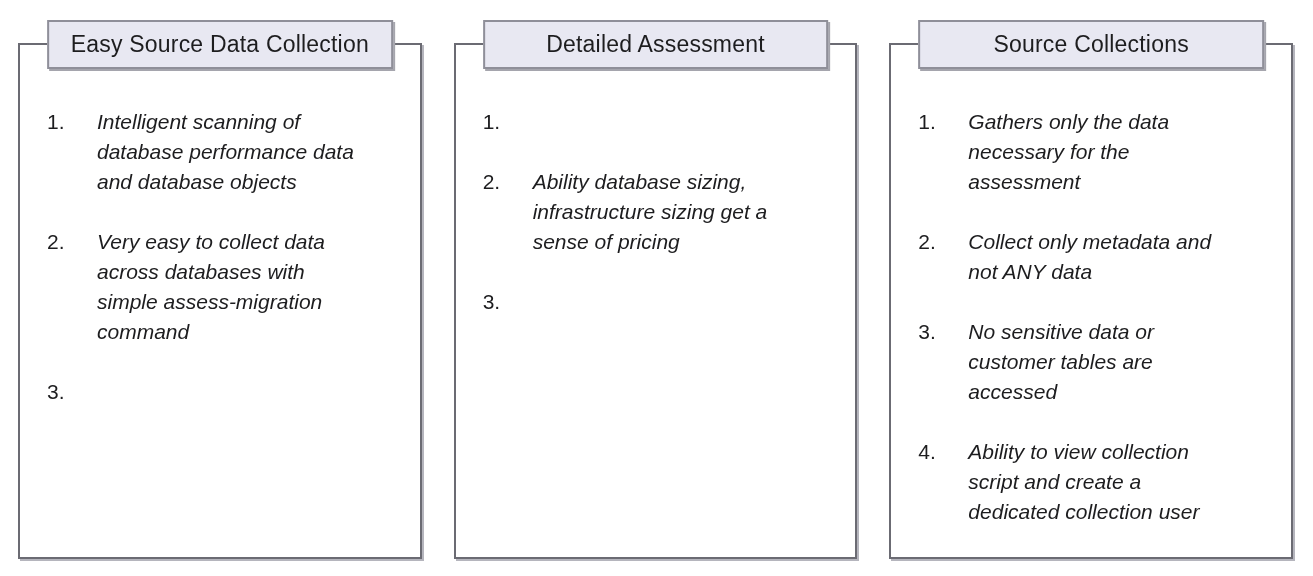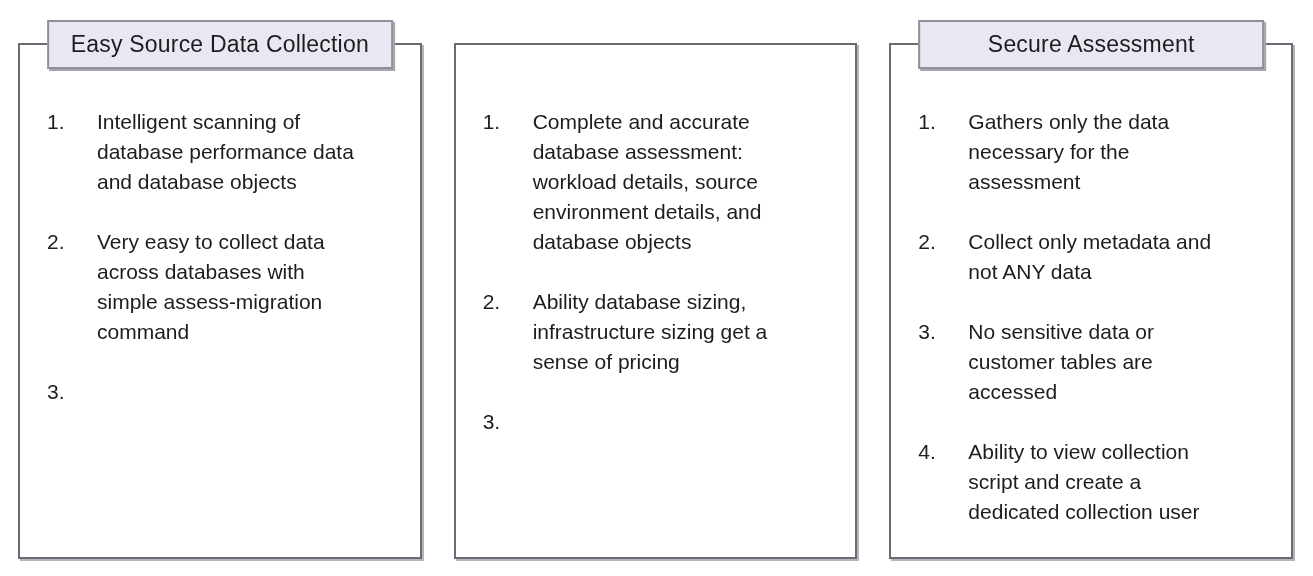--- a/index.html
+++ b/index.html
@@ -61,20 +61,21 @@
     font-size: 21px;
     line-height: 30px;
   }
   .item-num {
     width: 50px;
     flex: 0 0 50px;
   }
   .item-text {
     flex: 0 0 267px;
     width: 267px;
+    font-style: italic;
   }
 </style>
 </head>
 <body>
 
 <div class="slide">
 
   <section class="panel">
     <header class="panel-header">
       <span class="panel-title">Easy Source Data Collection</span>
@@ -88,38 +89,40 @@
         <span class="item-num">2.</span>
         <span class="item-text">Very easy to collect data across databases with simple assess-migration command</span>
       </li>
       <li class="item">
         <span class="item-num">3.</span>
       </li>
     </ol>
   </section>
 
   <section class="panel">
+    <header class="panel-header">
+      <span class="panel-title">Detailed Assessment</span>
+    </header>
     <ol class="panel-list">
       <li class="item">
         <span class="item-num">1.</span>
-        <span class="item-text">Complete and accurate database assessment: workload details, source environment details, and database objects</span>
       </li>
       <li class="item">
         <span class="item-num">2.</span>
         <span class="item-text">Ability database sizing, infrastructure sizing get a sense of pricing</span>
       </li>
       <li class="item">
         <span class="item-num">3.</span>
       </li>
     </ol>
   </section>
 
   <section class="panel">
     <header class="panel-header">
-      <span class="panel-title">Secure Assessment</span>
+      <span class="panel-title">Source Collections</span>
     </header>
     <ol class="panel-list">
       <li class="item">
         <span class="item-num">1.</span>
         <span class="item-text">Gathers only the data necessary for the assessment</span>
       </li>
       <li class="item">
         <span class="item-num">2.</span>
         <span class="item-text">Collect only metadata and not ANY data</span>
       </li>

